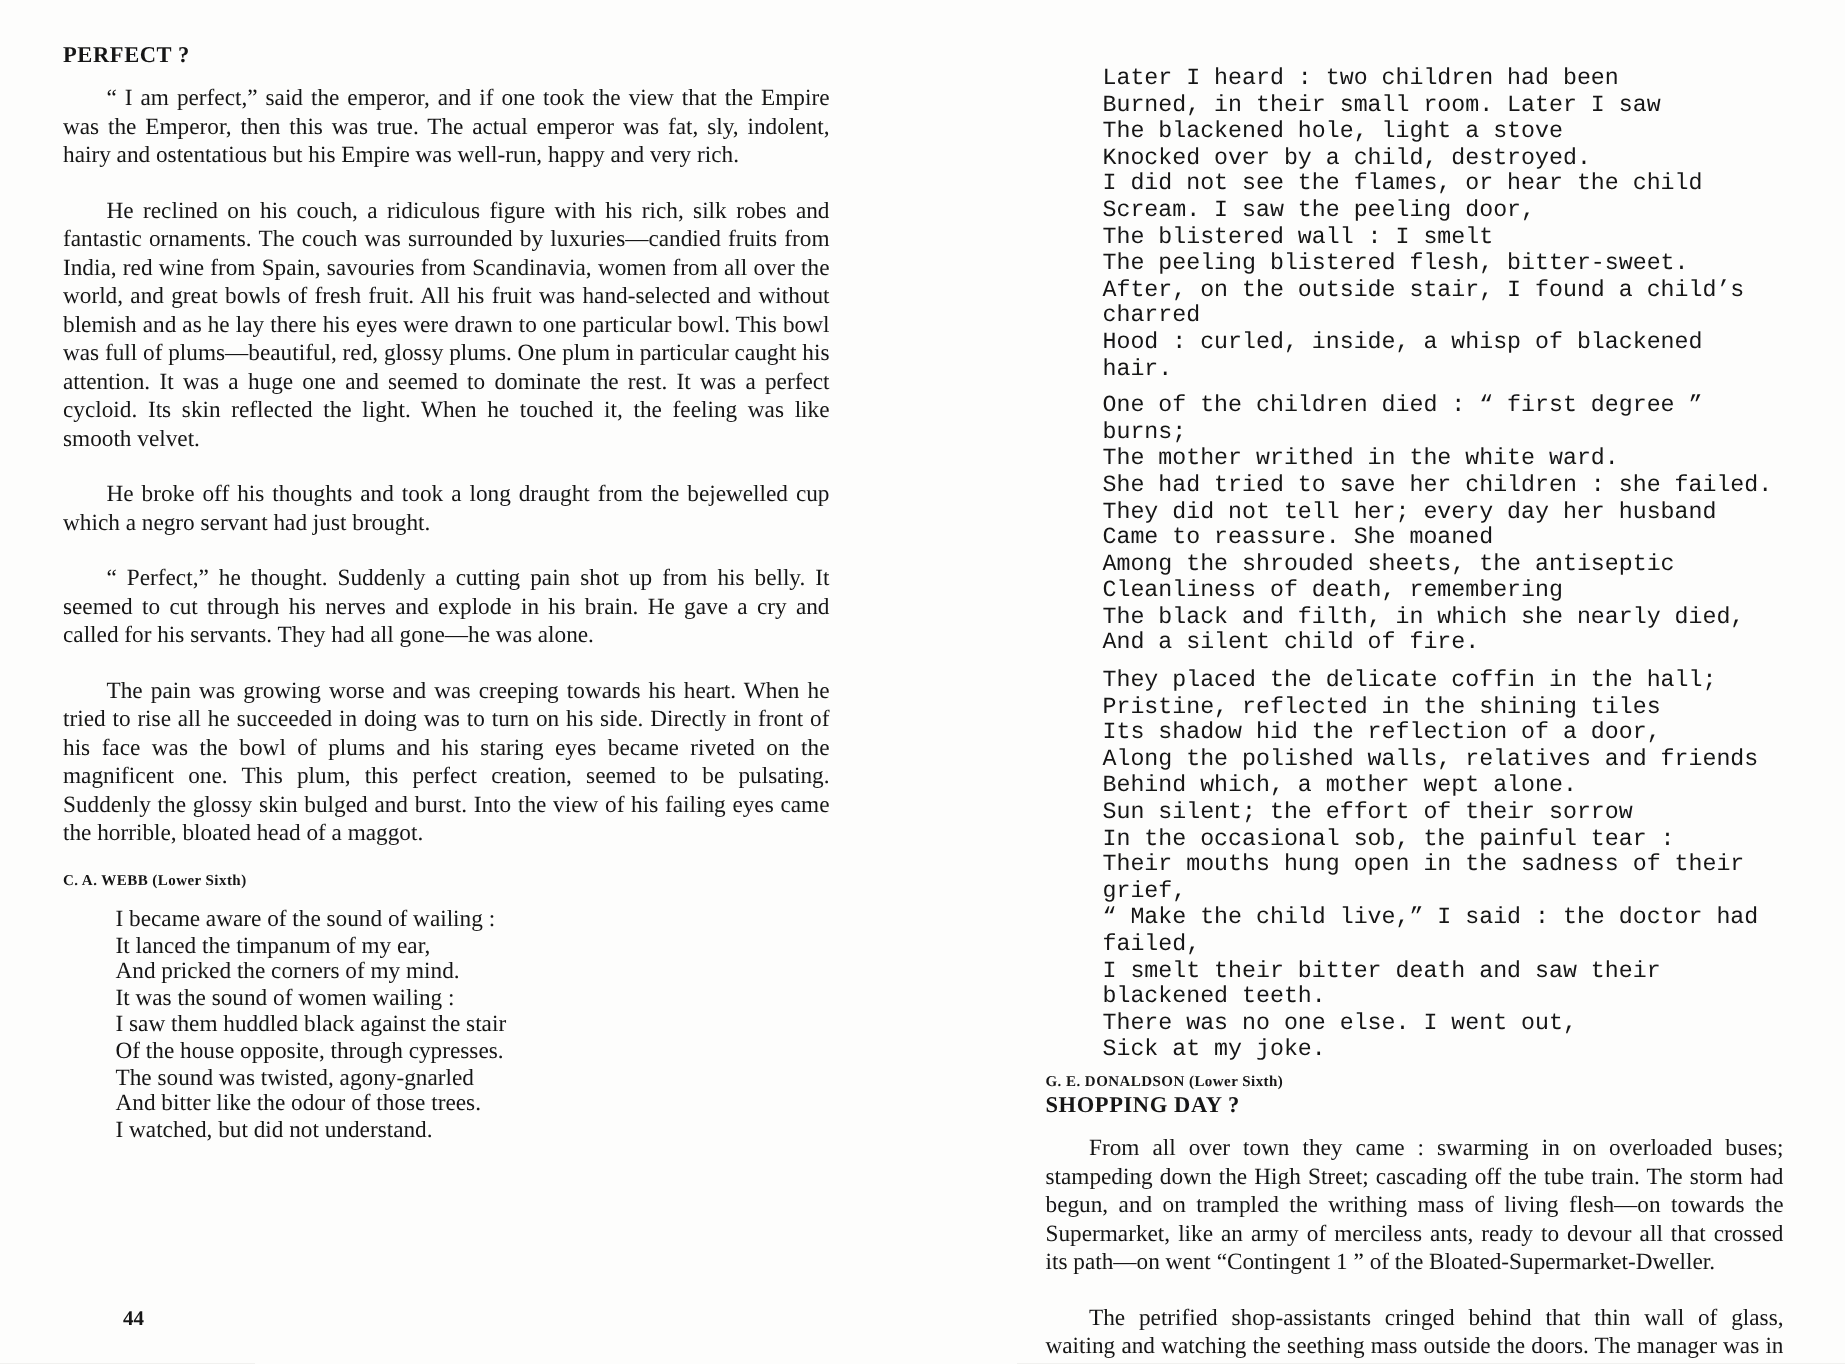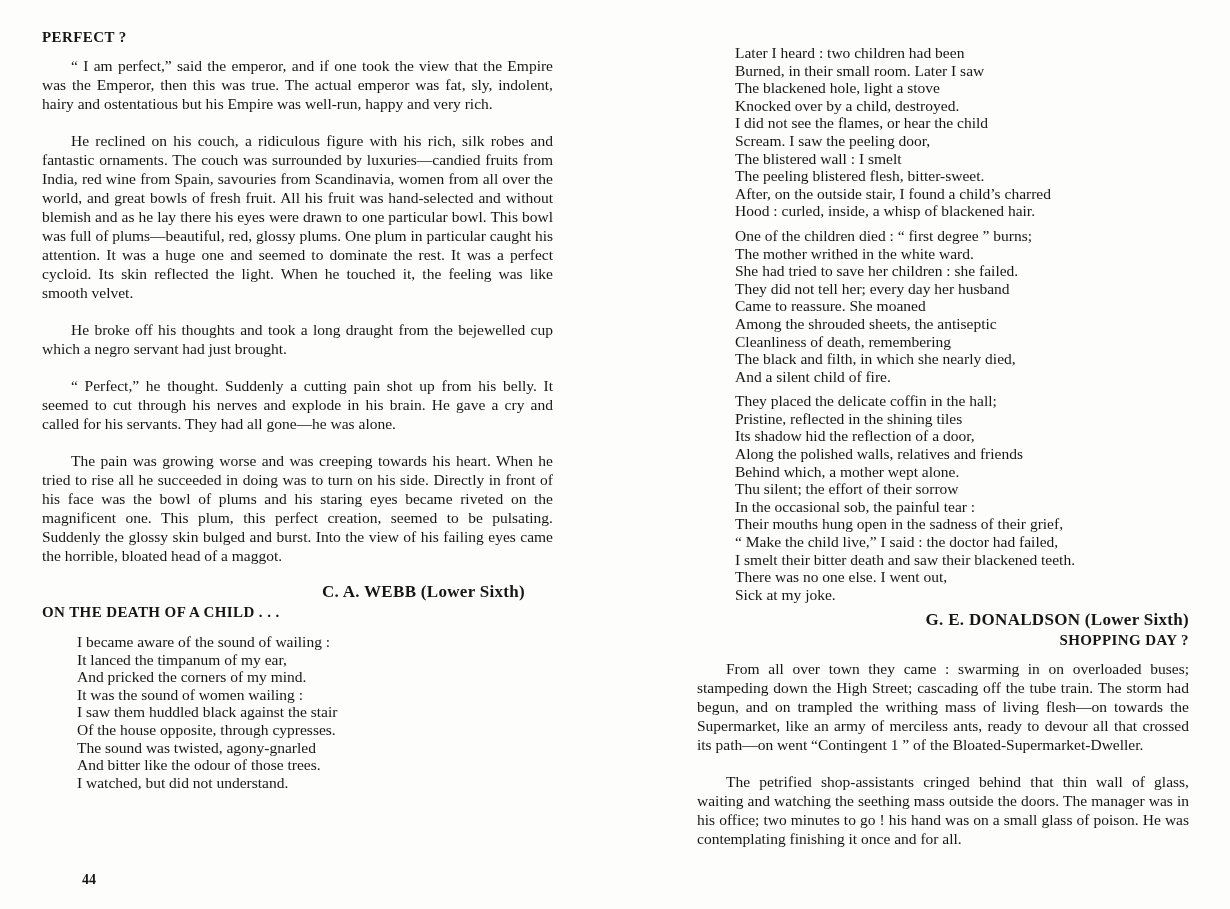--- a/index.html
+++ b/index.html
@@ -31,38 +31,38 @@
     line-height: 20px;
   }
   .prose p {
     font-size: 15.5px;
     line-height: 19px;
     text-align: justify;
     text-indent: 29px;
     margin: 0 0 18px 0;
   }
   .attribution {
-    font-size: 17px;
+    font-size: 10px;
     font-weight: bold;
     letter-spacing: 0.3px;
-    text-align: right;
+    text-align: left;
     margin: 0 0 0 0;
   }
   .col-left .attribution { padding-right: 28px; margin-top: -1px; }
 
   .poem {
     font-size: 15.5px;
     line-height: 17.6px;
   }
   .col-left .poem  { padding-left: 35px; margin-top: 11px; }
   .col-right .poem { padding-left: 38px; }
-  .stanza { margin: 0 0 7px 0; }
+  .stanza { margin: 0 0 7px 0; font-family: Liberation Mono, monospace; }
 
   .section-gap-lg { margin-top: 34px; }
-  .section-gap-md { margin-top: 26px; text-align: right; }
+  .section-gap-md { margin-top: 26px; }
 
   .page-number {
     position: absolute;
     font-size: 14px;
     font-weight: bold;
   }
   .page-number.pn-left  { left: 40px;  top: 845px; }
 </style>
 </head>
 <body>
@@ -76,21 +76,20 @@
     <div class="prose">
       <p>“ I am perfect,” said the emperor, and if one took the view that the Empire was the Emperor, then this was true.  The actual emperor was fat, sly, indolent, hairy and ostentatious but his Empire was well-run, happy and very rich.</p>
       <p>He reclined on his couch, a ridiculous figure with his rich, silk robes and fantastic ornaments.  The couch was surrounded by luxuries—candied fruits from India, red wine from Spain, savouries from Scandinavia, women from all over the world, and great bowls of fresh fruit.  All his fruit was hand-selected and without blemish and as he lay there his eyes were drawn to one particular bowl.  This bowl was full of plums—beautiful, red, glossy plums.  One plum in particular caught his attention.  It was a huge one and seemed to dominate the rest.  It was a perfect cycloid.  Its skin reflected the light.  When he touched it, the feeling was like smooth velvet.</p>
       <p>He broke off his thoughts and took a long draught from the bejewelled cup which a negro servant had just brought.</p>
       <p>“ Perfect,” he thought.  Suddenly a cutting pain shot up from his belly.  It seemed to cut through his nerves and explode in his brain.  He gave a cry and called for his servants.  They had all gone—he was alone.</p>
       <p>The pain was growing worse and was creeping towards his heart.  When he tried to rise all he succeeded in doing was to turn on his side.  Directly in front of his face was the bowl of plums and his staring eyes became riveted on the magnificent one.  This plum, this perfect creation, seemed to be pulsating.  Suddenly the glossy skin bulged and burst.  Into the view of his failing eyes came the horrible, bloated head of a maggot.</p>
     </div>
 
     <div class="attribution">C. A. WEBB (Lower Sixth)</div>
 
-    <h2 class="heading section-gap-lg">ON THE DEATH OF A CHILD . . .</h2>
 
     <div class="poem">
         <div class="poem-line">I became aware of the sound of wailing :</div>
         <div class="poem-line">It lanced the timpanum of my ear,</div>
         <div class="poem-line">And pricked the corners of my mind.</div>
         <div class="poem-line">It was the sound of women wailing :</div>
         <div class="poem-line">I saw them huddled black against the stair</div>
         <div class="poem-line">Of the house opposite, through cypresses.</div>
         <div class="poem-line">The sound was twisted, agony-gnarled</div>
         <div class="poem-line">And bitter like the odour of those trees.</div>
@@ -125,21 +124,21 @@
           <div class="poem-line">Cleanliness of death, remembering</div>
           <div class="poem-line">The black and filth, in which she nearly died,</div>
           <div class="poem-line">And a silent child of fire.</div>
         </div>
       <div class="stanza">
           <div class="poem-line">They placed the delicate coffin in the hall;</div>
           <div class="poem-line">Pristine, reflected in the shining tiles</div>
           <div class="poem-line">Its shadow hid the reflection of a door,</div>
           <div class="poem-line">Along the polished walls, relatives and friends</div>
           <div class="poem-line">Behind which, a mother wept alone.</div>
-          <div class="poem-line">Thu silent; the effort of their sorrow</div>
+          <div class="poem-line">Sun silent; the effort of their sorrow</div>
           <div class="poem-line">In the occasional sob, the painful tear :</div>
           <div class="poem-line">Their mouths hung open in the sadness of their grief,</div>
           <div class="poem-line">“ Make the child live,” I said : the doctor had failed,</div>
           <div class="poem-line">I smelt their bitter death and saw their blackened teeth.</div>
           <div class="poem-line">There was no one else.  I went out,</div>
           <div class="poem-line">Sick at my joke.</div>
         </div>
     </div>
 
     <div class="attribution">G. E. DONALDSON (Lower Sixth)</div>

